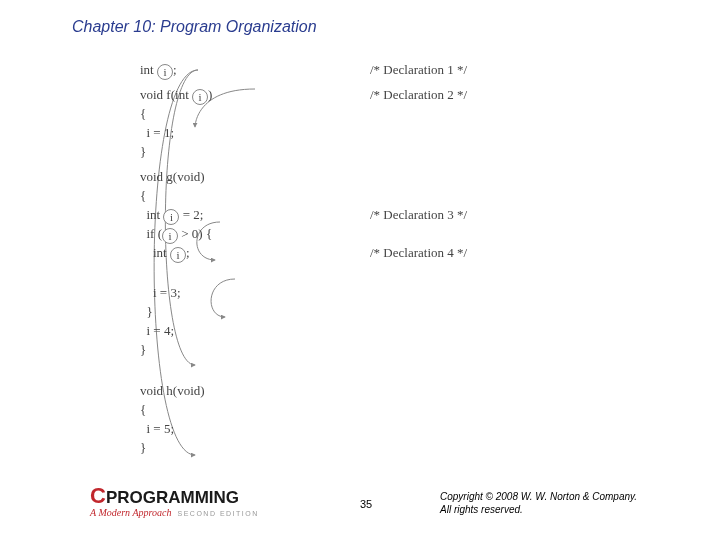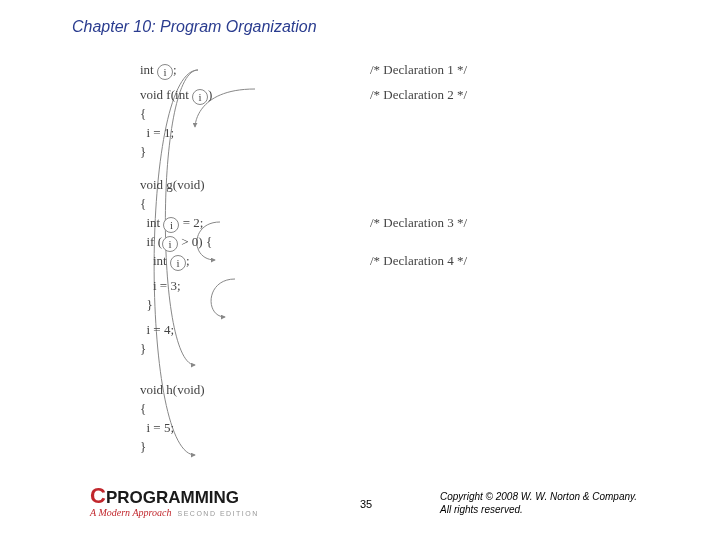--- a/index.html
+++ b/index.html
@@ -155,44 +155,44 @@
   <div class="row">
       <span class="code">{</span>
     </div>
   <div class="row">
       <span class="code">  i = 1;</span>
     </div>
   <div class="row">
       <span class="code">}</span>
     </div>
 
-  <div class="row" style="margin-top:14px">
+  <div class="row" style="margin-top:6px">
       <span class="code">void g(void)</span>
     </div>
   <div class="row">
       <span class="code">{</span>
     </div>
   <div class="row">
     <span class="code"><span>  int </span><span class="circ">i</span><span> = 2;</span></span>
     <span class="comment">/* Declaration 3 */</span>
   </div>
   <div class="row" style="">
     <span class="code"><span>  if (</span><span class="circ">i</span><span> &gt; 0) {</span></span>
   </div>
   <div class="row">
     <span class="code"><span>    int </span><span class="circ">i</span><span>;</span></span>
     <span class="comment">/* Declaration 4 */</span>
   </div>
-  <div class="row" style="margin-top:6px">
+  <div class="row" style="margin-top:21px">
       <span class="code">    i = 3;</span>
     </div>
   <div class="row">
       <span class="code">  }</span>
     </div>
-  <div class="row" style="margin-top:6px">
+  <div class="row" style="">
       <span class="code">  i = 4;</span>
     </div>
   <div class="row">
       <span class="code">}</span>
     </div>
 
   <div class="row" style="margin-top:22px">
       <span class="code">void h(void)</span>
     </div>
   <div class="row">

